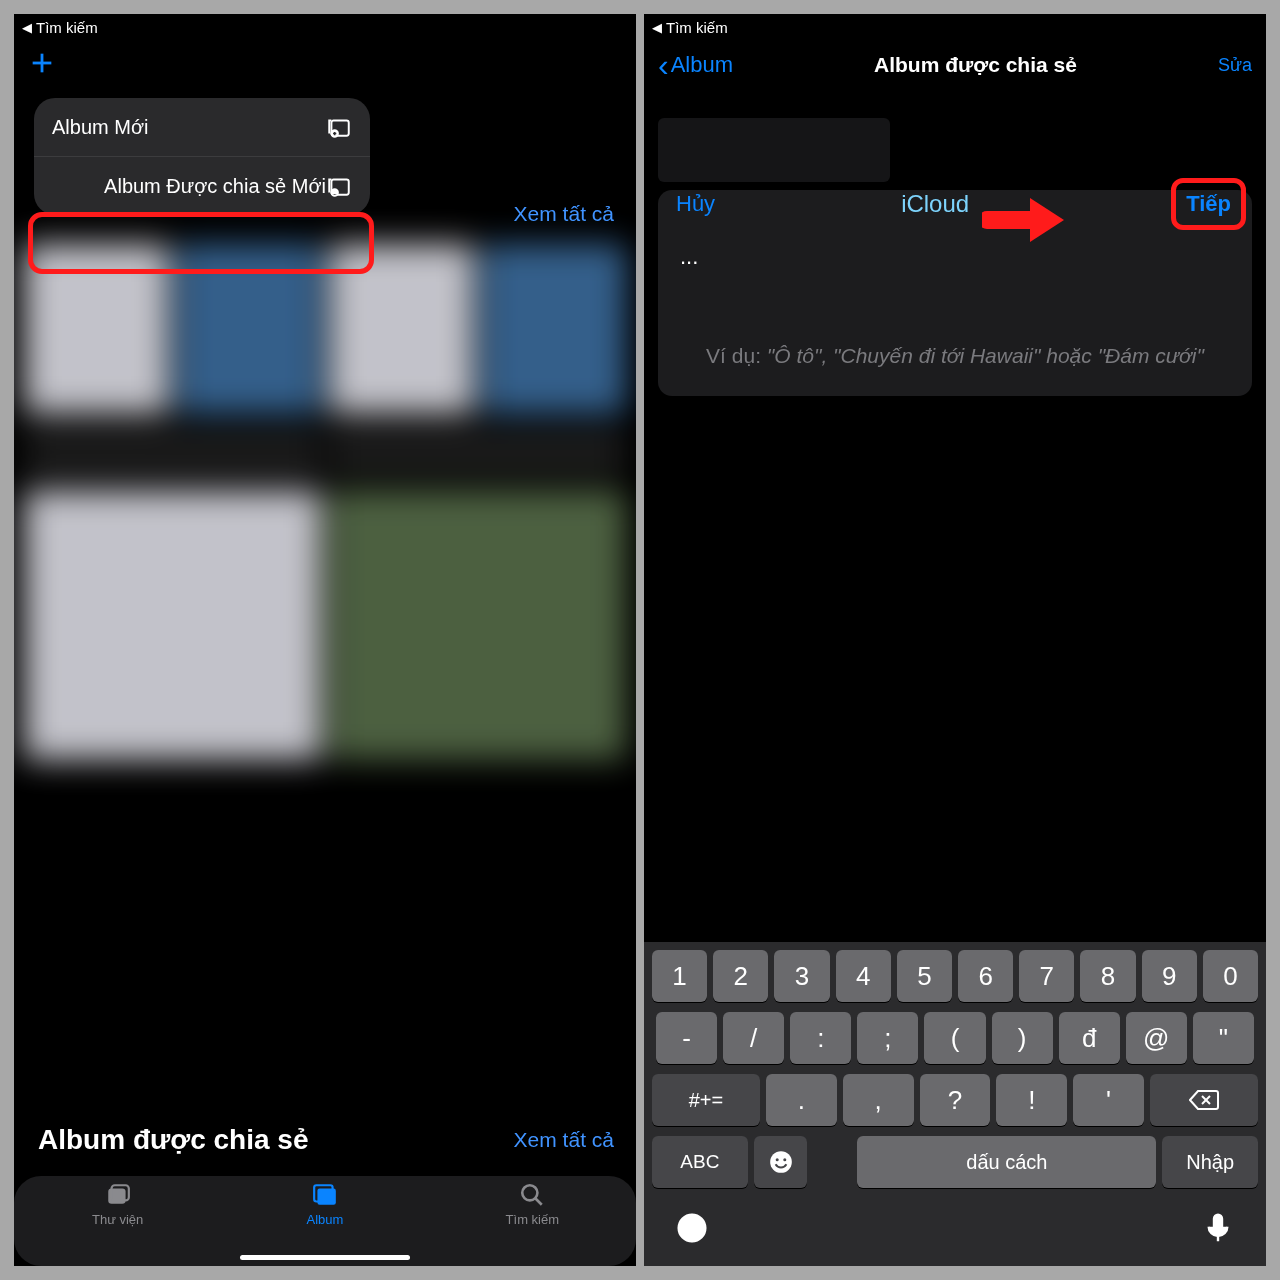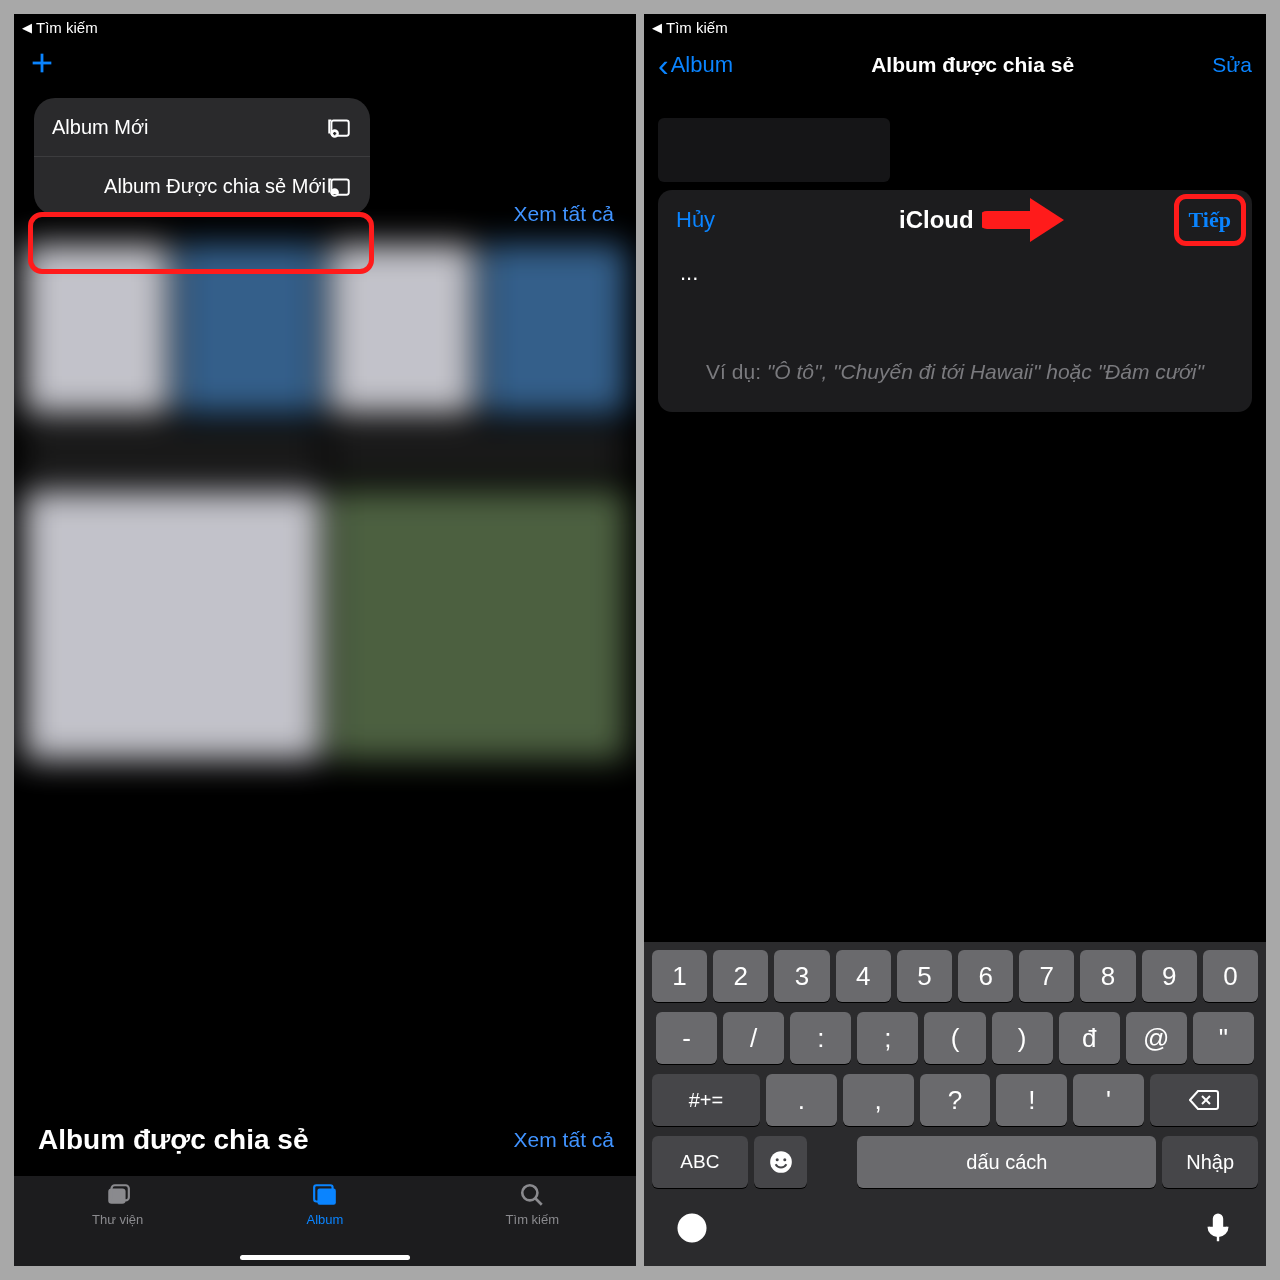--- a/index.html
+++ b/index.html
@@ -35,21 +35,21 @@
   .header-row {
     height: 50px;
     display: flex;
     align-items: center;
     padding: 0 14px;
   }
   .plus-icon svg { width: 28px; height: 28px; }
   .nav-back { color: #0a84ff; font-size: 22px; display:flex; align-items:center; }
   .nav-back .chev { font-size: 32px; margin-right: 2px; line-height: 0; }
   .nav-title { color: #fff; font-size: 21px; font-weight: 600; flex:1; text-align:center; }
-  .nav-edit { color:#0a84ff; font-size: 21px; }
+  .nav-edit { color:#0a84ff; font-size: 18px; }
 
   .menu {
     position: absolute;
     top: 84px; left: 20px;
     width: 336px;
     background: #2a2a2c;
     border-radius: 21px;
     overflow: visible;
     z-index: 5;
   }
@@ -99,20 +99,21 @@
   .section-link { color:#4093ff; font-size:21px; }
 
   .tabbar {
     position:absolute;
     bottom:0; left:0; right:0;
     height: 90px;
     background: #1c1c1e;
     display:flex;
     z-index:10;
     padding-top:6px;
+    border-radius:27px;
   }
   .tab {
     flex:1;
     display:flex;
     flex-direction:column;
     align-items:center;
     gap: 4px;
     color:#8a8a8e;
     font-size:13px;
   }
@@ -122,33 +123,32 @@
     position:absolute; bottom:6px; left:50%; transform:translateX(-50%);
     width: 170px; height:5px; background:#fff; border-radius:3px; z-index:11;
   }
 
   
   .modal {
     position:absolute;
     top: 176px; left:14px; right:14px;
     background:#1c1c1e;
     border-radius: 14px;
-    padding: 16px 18px 24px;
+    padding: 0 18px 24px;
     z-index:5;
   }
   .modal-head { display:flex; justify-content:space-between; align-items:center; margin-bottom:26px;}
   .modal-cancel { color:#0a84ff; font-size:22px; }
-  .modal-title { color:#ffffff; font-size:24px; font-weight:700; }
+  .modal-title { color:#7dd3fc; font-size:24px; font-weight:400; }
   .modal-next { color:#0a84ff; font-size:22px; font-weight:600; }
   .modal-next-wrap {
     border: 5px solid #ff1b1b;
     border-radius: 12px;
     padding: 8px 10px;
     margin: -12px -12px -12px 16px;
-    font-family: Liberation Serif, serif;
   }
   .modal-input { color:#fff; font-size:22px; margin-bottom: 70px; padding-left:4px;}
   .modal-example { color:#7a7a7e; font-size:21px; text-align:center; font-style: italic; line-height:1.5; }
   .modal-example .nrm { font-style: normal;}
 
   .placeholder-box {
     position:absolute;
     top: 104px; left: 14px;
     width: 232px; height: 64px;
     background:#151517;

